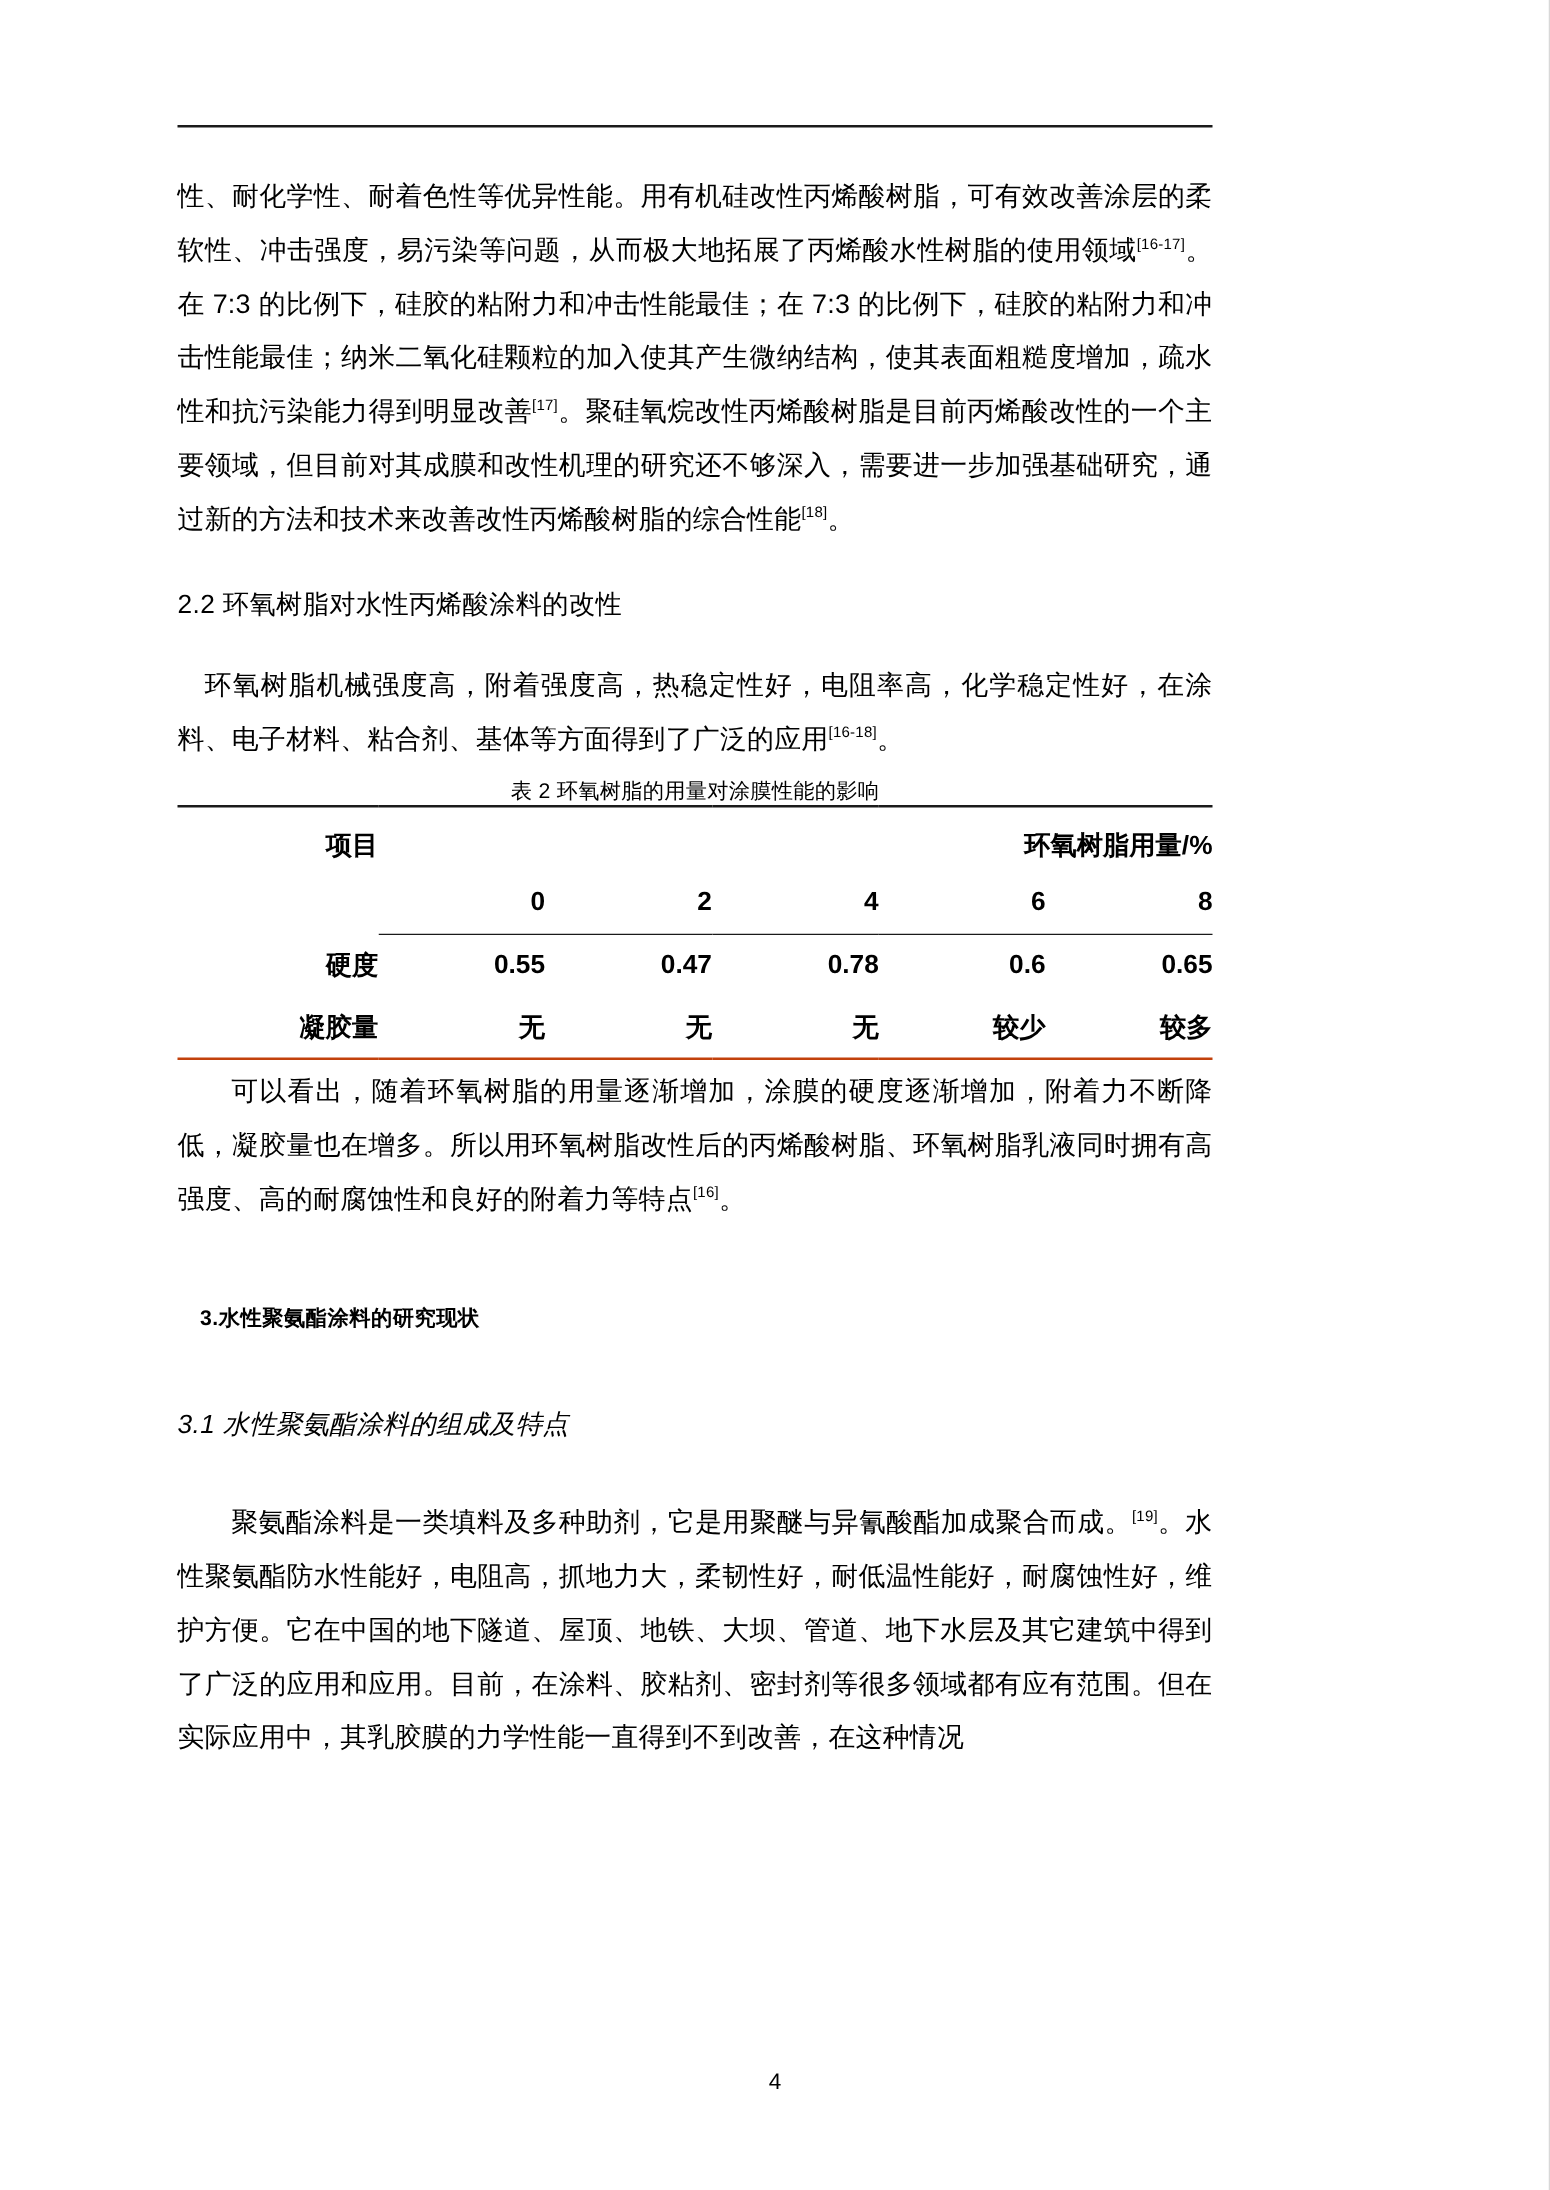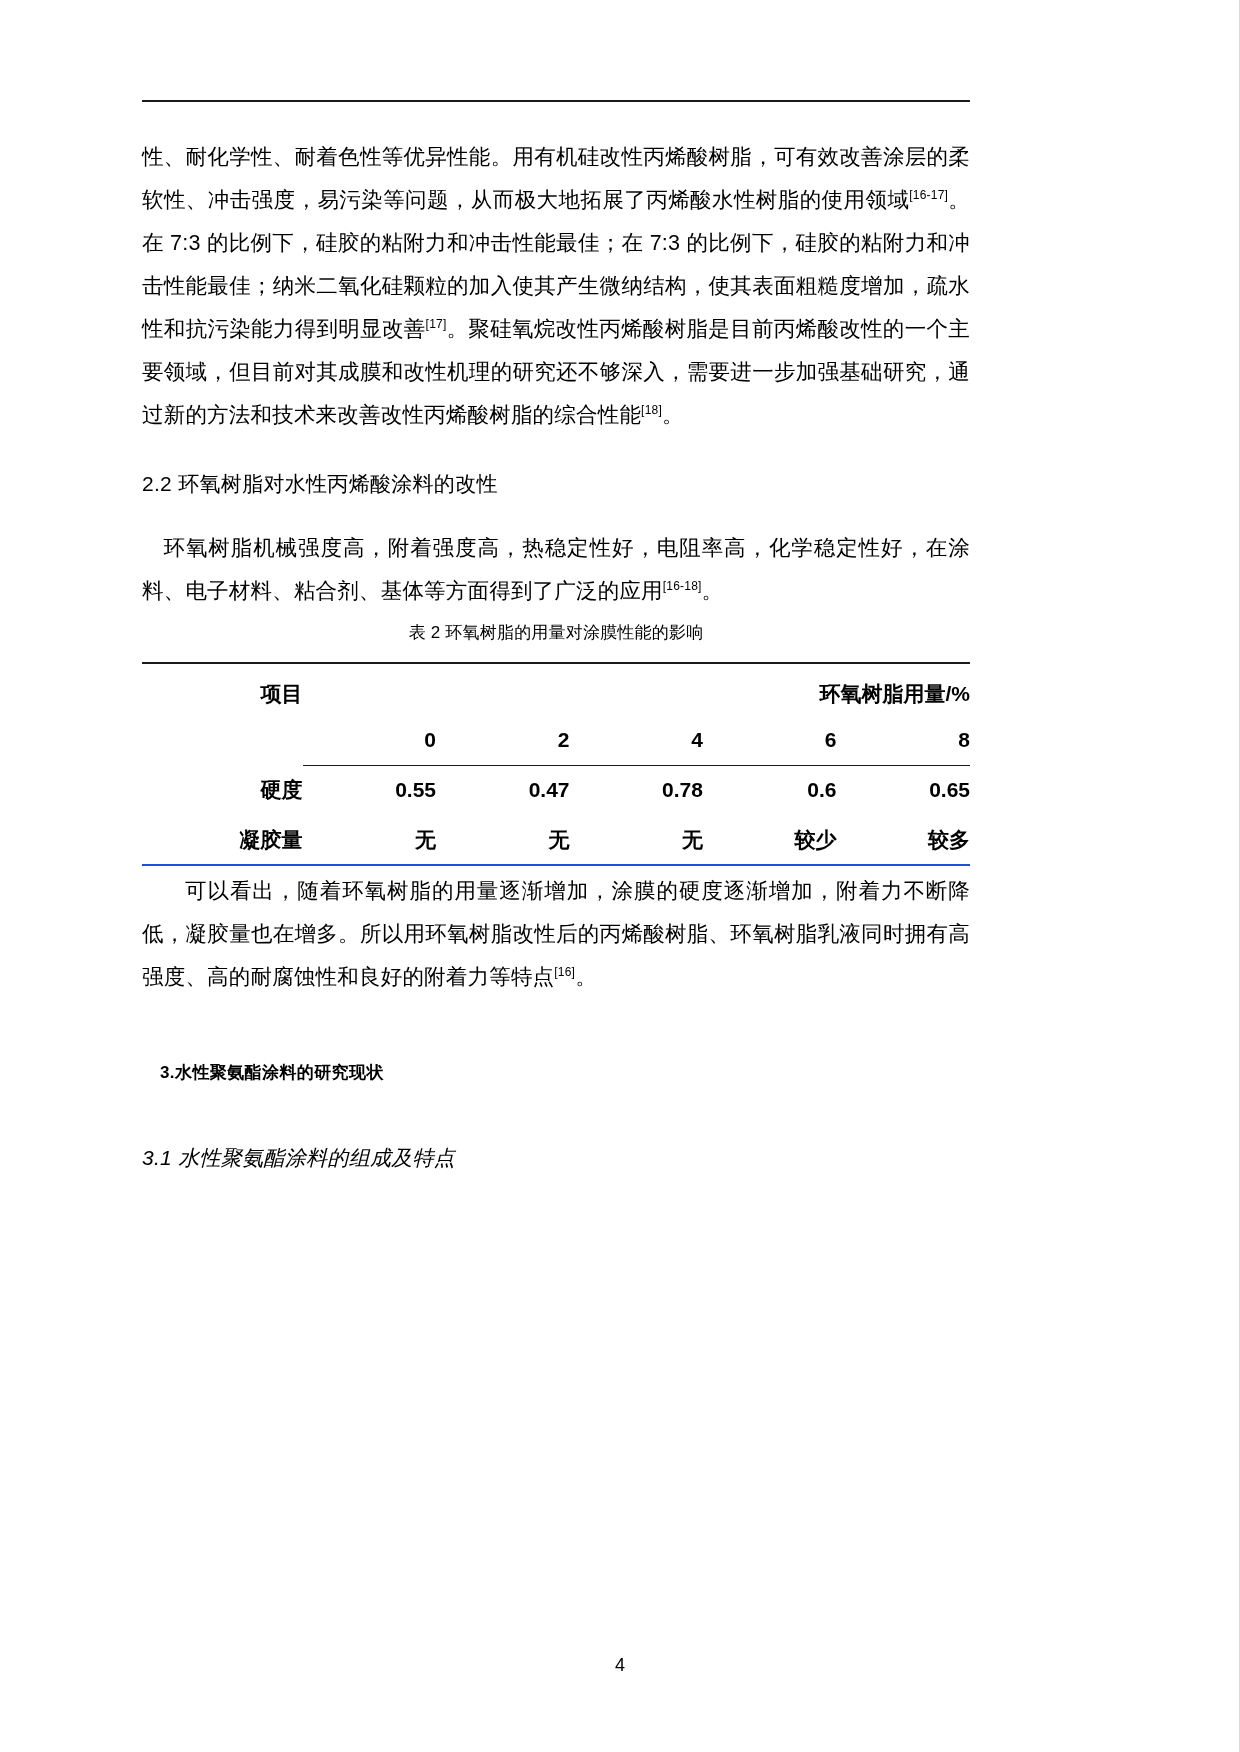--- a/index.html
+++ b/index.html
@@ -88,40 +88,40 @@
   }
 
   
   .table-wrap {
     margin: 8px 0 0 0;
     width: 828px;
   }
   .table-caption {
     font-size: 17px;
     text-align: center;
-    margin: 0 0 18px 0;
+    margin: 0 0 0 0;
     letter-spacing: 0.2px;
   }
   table.data-table {
     width: 828px;
     border-collapse: collapse;
     font-size: 21px;
   }
   table.data-table td,
   table.data-table th {
     font-weight: bold;
     text-align: right;
     padding: 0;
     vertical-align: middle;
   }
   .rule-top td {
     border-top: 2px solid #1a1a1a;
   }
   .rule-bottom td {
-    border-bottom: 2px solid #1d4ed8;
+    border-bottom: 2px solid #c2410c;
   }
   .grp-rule {
     border-bottom: 1.6px solid #1a1a1a;
   }
   tr.hdr-row td {
     height: 52px;
     padding-top: 8px;
   }
   tr.sub-row td {
     height: 50px;
@@ -204,17 +204,18 @@
         </tbody>
       </table>
     </div>
 
     <p class="body-text indent-2" style="margin-top:4px;"><span>可以看出，随着环氧树脂的用量逐渐增加，涂膜的硬度逐渐增加，附着力不断降低，凝胶量也在增多。所以用环氧树脂改性后的丙烯酸树脂、环氧树脂乳液同时拥有高强度、高的耐腐蚀性和良好的附着力等特点</span><sup>[16]</sup><span>。</span></p>
 
     <h1 class="main-heading">3.水性聚氨酯涂料的研究现状</h1>
 
     <h2 class="sub-heading" style="margin-top:0;margin-bottom:40px;font-style:italic;">3.1 水性聚氨酯涂料的组成及特点</h2>
 
+    <p class="body-text indent-2"><span>聚氨酯涂料是一类填料及多种助剂，它是用聚醚与异氰酸酯加成聚合而成。</span><sup>[19]</sup><span>。水性聚氨酯防水性能好，电阻高，抓地力大，柔韧性好，耐低温性能好，耐腐蚀性好，维护方便。它在中国的地下隧道、屋顶、地铁、大坝、管道、地下水层及其它建筑中得到了广泛的应用和应用。目前，在涂料、胶粘剂、密封剂等很多领域都有应有范围。但在实际应用中，其乳胶膜的力学性能一直得到不到改善，在这种情况</span></p>
 
   </div>
 
   <div class="page-number">4</div>
 </div>
 
 </body></html>

